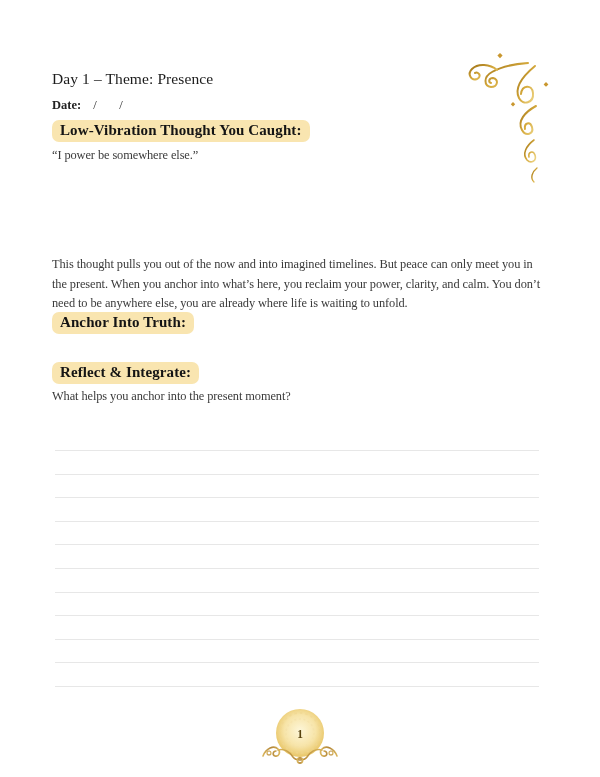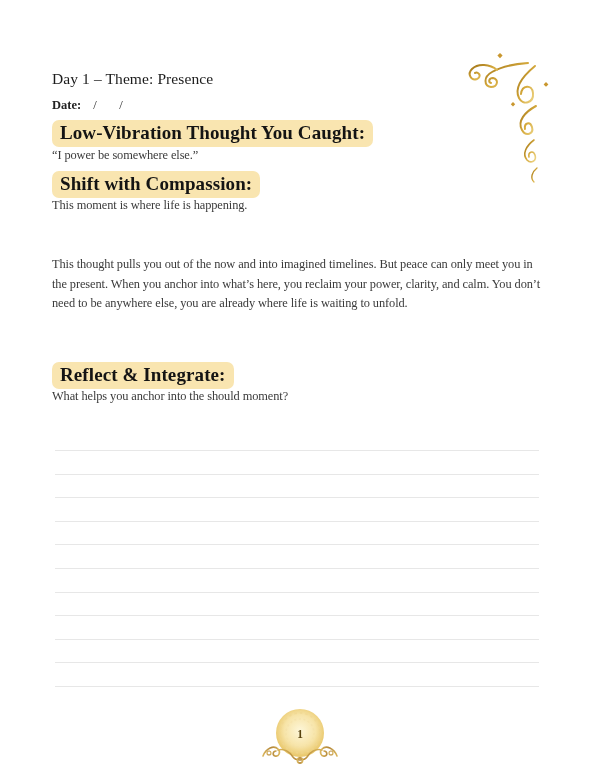--- a/index.html
+++ b/index.html
@@ -24,21 +24,21 @@
     letter-spacing:.1px;
   }
   .date-row{top:98px;font-size:12.5px;color:#222;}
   .date-label{font-weight:bold;}
   .date-value{white-space:pre;margin-left:12px;letter-spacing:2px;}
   .hl{
     display:inline-block;
     background:var(--hl-bg);
     border-radius:7px;
     padding:2px 8px 3px 8px;
-    font-size:19px;font-weight:bold;color:#141414;
+    font-size:15px;font-weight:bold;color:#141414;
     letter-spacing:.1px;
   }
   .hl-1{top:120px;}
   .hl-2{top:171px;}
   .hl-3{top:228px;}
   .hl-4{top:312px;}
   .hl-5{top:362px;}
   .body-text{font-size:12.4px;color:var(--text-body);letter-spacing:-.1px;}
   .b-1{top:148px;}
   .b-2{top:198px;}
@@ -94,28 +94,27 @@
   </svg>
 
   <div class="abs doc-title">Day 1 – Theme: Presence</div>
   <div class="abs date-row">
     <span class="date-label">Date:</span><span class="date-value">/    /</span>
   </div>
 
   <div class="abs hl hl-1">Low-Vibration Thought You Caught:</div>
   <div class="abs body-text b-1">“I power be somewhere else.”</div>
 
-  <div class="abs hl hl-2">Shift with Compassion:</div>
-  <div class="abs body-text b-2">This moment is where life is happening.</div>
 
   <div class="abs body-text b-3">This thought pulls you out of the now and into imagined timelines. But peace can only meet you in the present. When you anchor into what’s here, you reclaim your power, clarity, and calm. You don’t need to be anywhere else, you are already where life is waiting to unfold.</div>
 
+  <div class="abs hl hl-4">Anchor Into Truth:</div>
 
   <div class="abs hl hl-5">Reflect &amp; Integrate:</div>
-  <div class="abs body-text b-5">What helps you anchor into the should moment?</div>
+  <div class="abs body-text b-5">What helps you anchor into the present moment?</div>
 
   <div class="lines-area">
       <div class="wline" style="top: 0px;"></div>
       <div class="wline" style="top: 23.6px;"></div>
       <div class="wline" style="top: 47.2px;"></div>
       <div class="wline" style="top: 70.8px;"></div>
       <div class="wline" style="top: 94.4px;"></div>
       <div class="wline" style="top: 118px;"></div>
       <div class="wline" style="top: 141.6px;"></div>
       <div class="wline" style="top: 165.2px;"></div>

